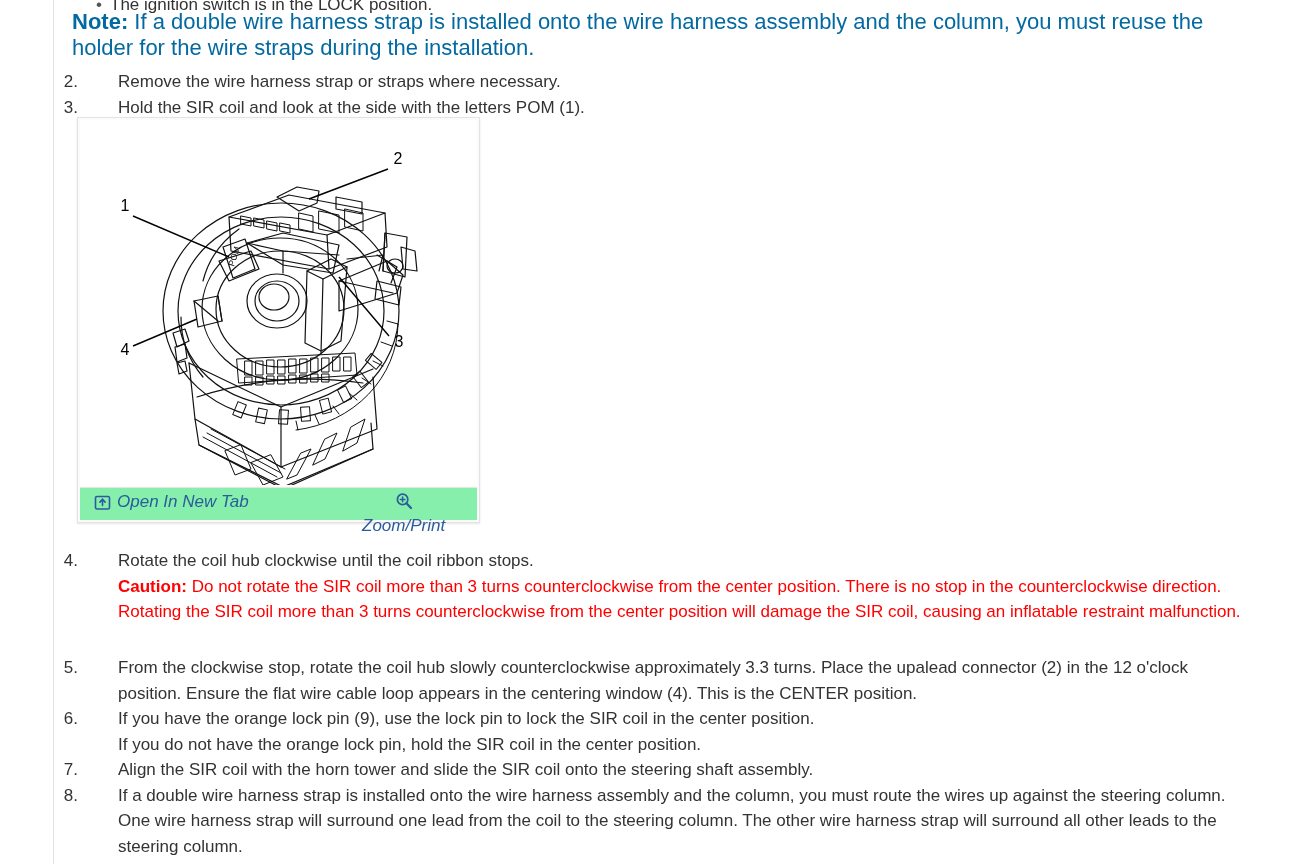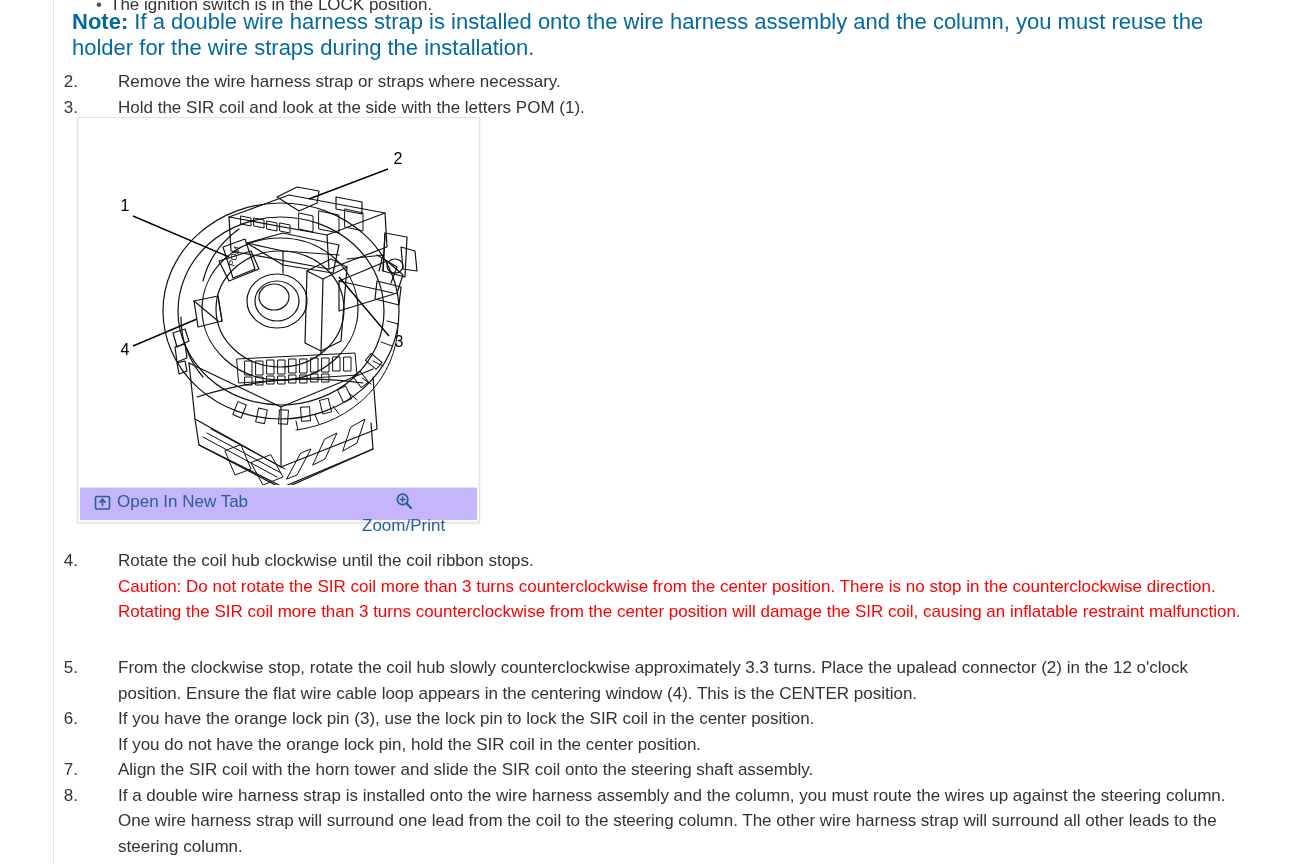--- a/index.html
+++ b/index.html
@@ -73,21 +73,21 @@
     padding-right: 4px;
     color: #333;
   }
   .oitem .body {
     flex: 1 1 auto;
     margin-left: 36px;
   }
   .caution-line {
     color: #ff0000;
   }
-  .caution-line b { font-weight: normal; text-align: center; }
+  .caution-line b { font-weight: bold; text-align: center; }
   .subline { display: block; }
 
   
   .figure-wrap {
     position: absolute;
     left: 77px;
     top: 117px;
     width: 403px;
     height: 406px;
     background: #fbfbfb;
@@ -106,23 +106,24 @@
     box-sizing: border-box;
     overflow: hidden;
   }
   .figure-inner svg { display: block; }
   .figure-footer {
     position: absolute;
     left: 2px;
     top: 369px;
     width: 397px;
     height: 33px;
-    background: #c4b5fd;
+    background: #86efac;
     border-top: 1px solid #e6e6e6;
     box-sizing: border-box;
+    font-style: italic;
   }
   .fbtn {
     position: absolute;
     top: 4px;
     display: flex;
     align-items: center;
     gap: 6px;
     color: #2b5c9b;
     font-size: 17px;
     cursor: pointer;
@@ -335,21 +336,21 @@
   </div>
 
   <div class="olist" style="top:655px;">
     <div class="oitem">
       <span class="num">5.</span>
       <span class="body">From the clockwise stop, rotate the coil hub slowly counterclockwise approximately 3.3 turns. Place the upalead connector (2) in the 12 o'clock position. Ensure the flat wire cable loop appears in the centering window (4). This is the CENTER position.</span>
     </div>
     <div class="oitem">
       <span class="num">6.</span>
       <span class="body">
-        <span>If you have the orange lock pin (3), use the lock pin to lock the SIR coil in the center position.</span>
+        <span>If you have the orange lock pin (9), use the lock pin to lock the SIR coil in the center position.</span>
         <span class="subline">If you do not have the orange lock pin, hold the SIR coil in the center position.</span>
       </span>
     </div>
     <div class="oitem">
       <span class="num">7.</span>
       <span class="body">Align the SIR coil with the horn tower and slide the SIR coil onto the steering shaft assembly.</span>
     </div>
     <div class="oitem">
       <span class="num">8.</span>
       <span class="body">If a double wire harness strap is installed onto the wire harness assembly and the column, you must route the wires up against the steering column. One wire harness strap will surround one lead from the coil to the steering column. The other wire harness strap will surround all other leads to the steering column.</span>

